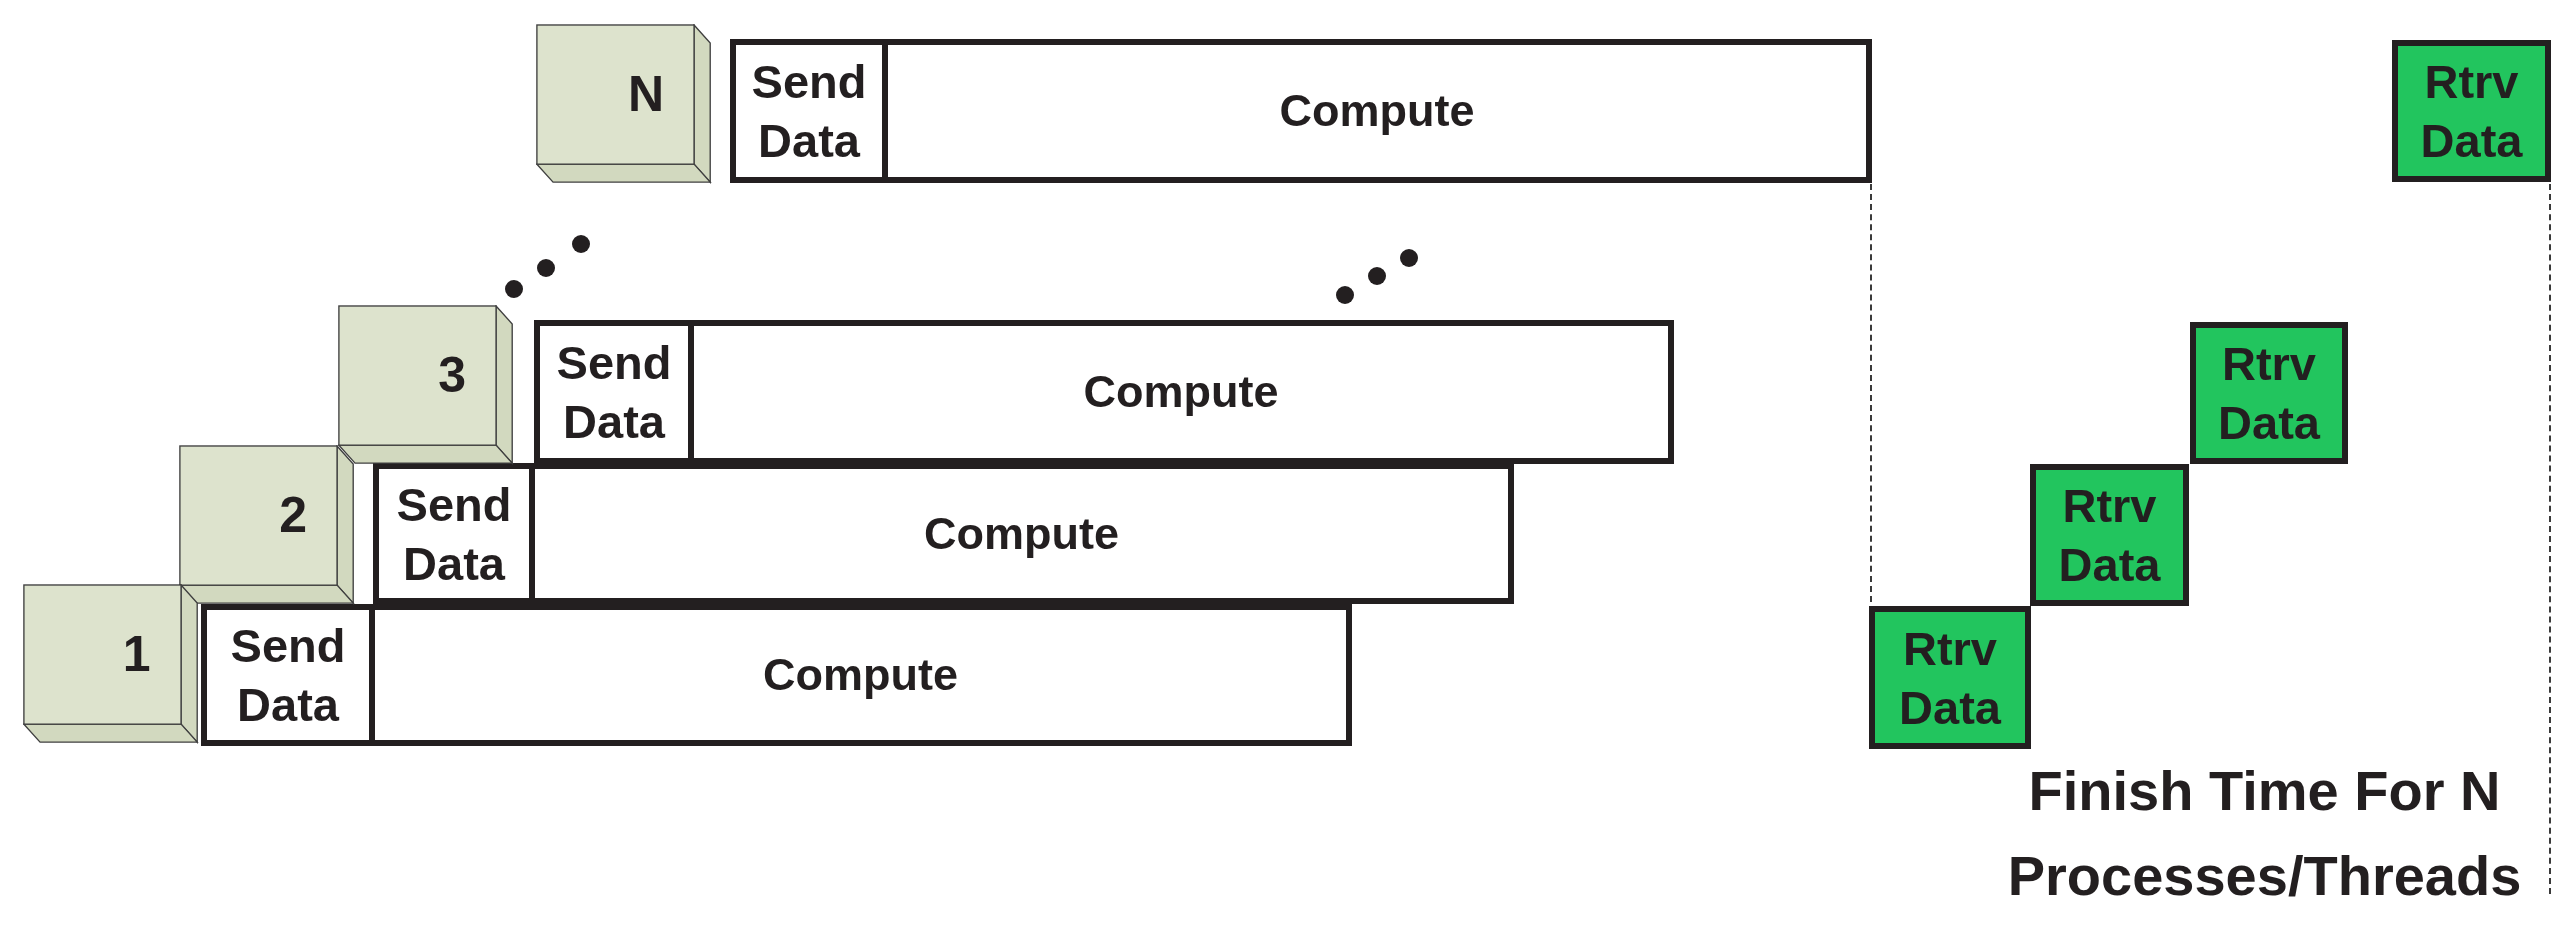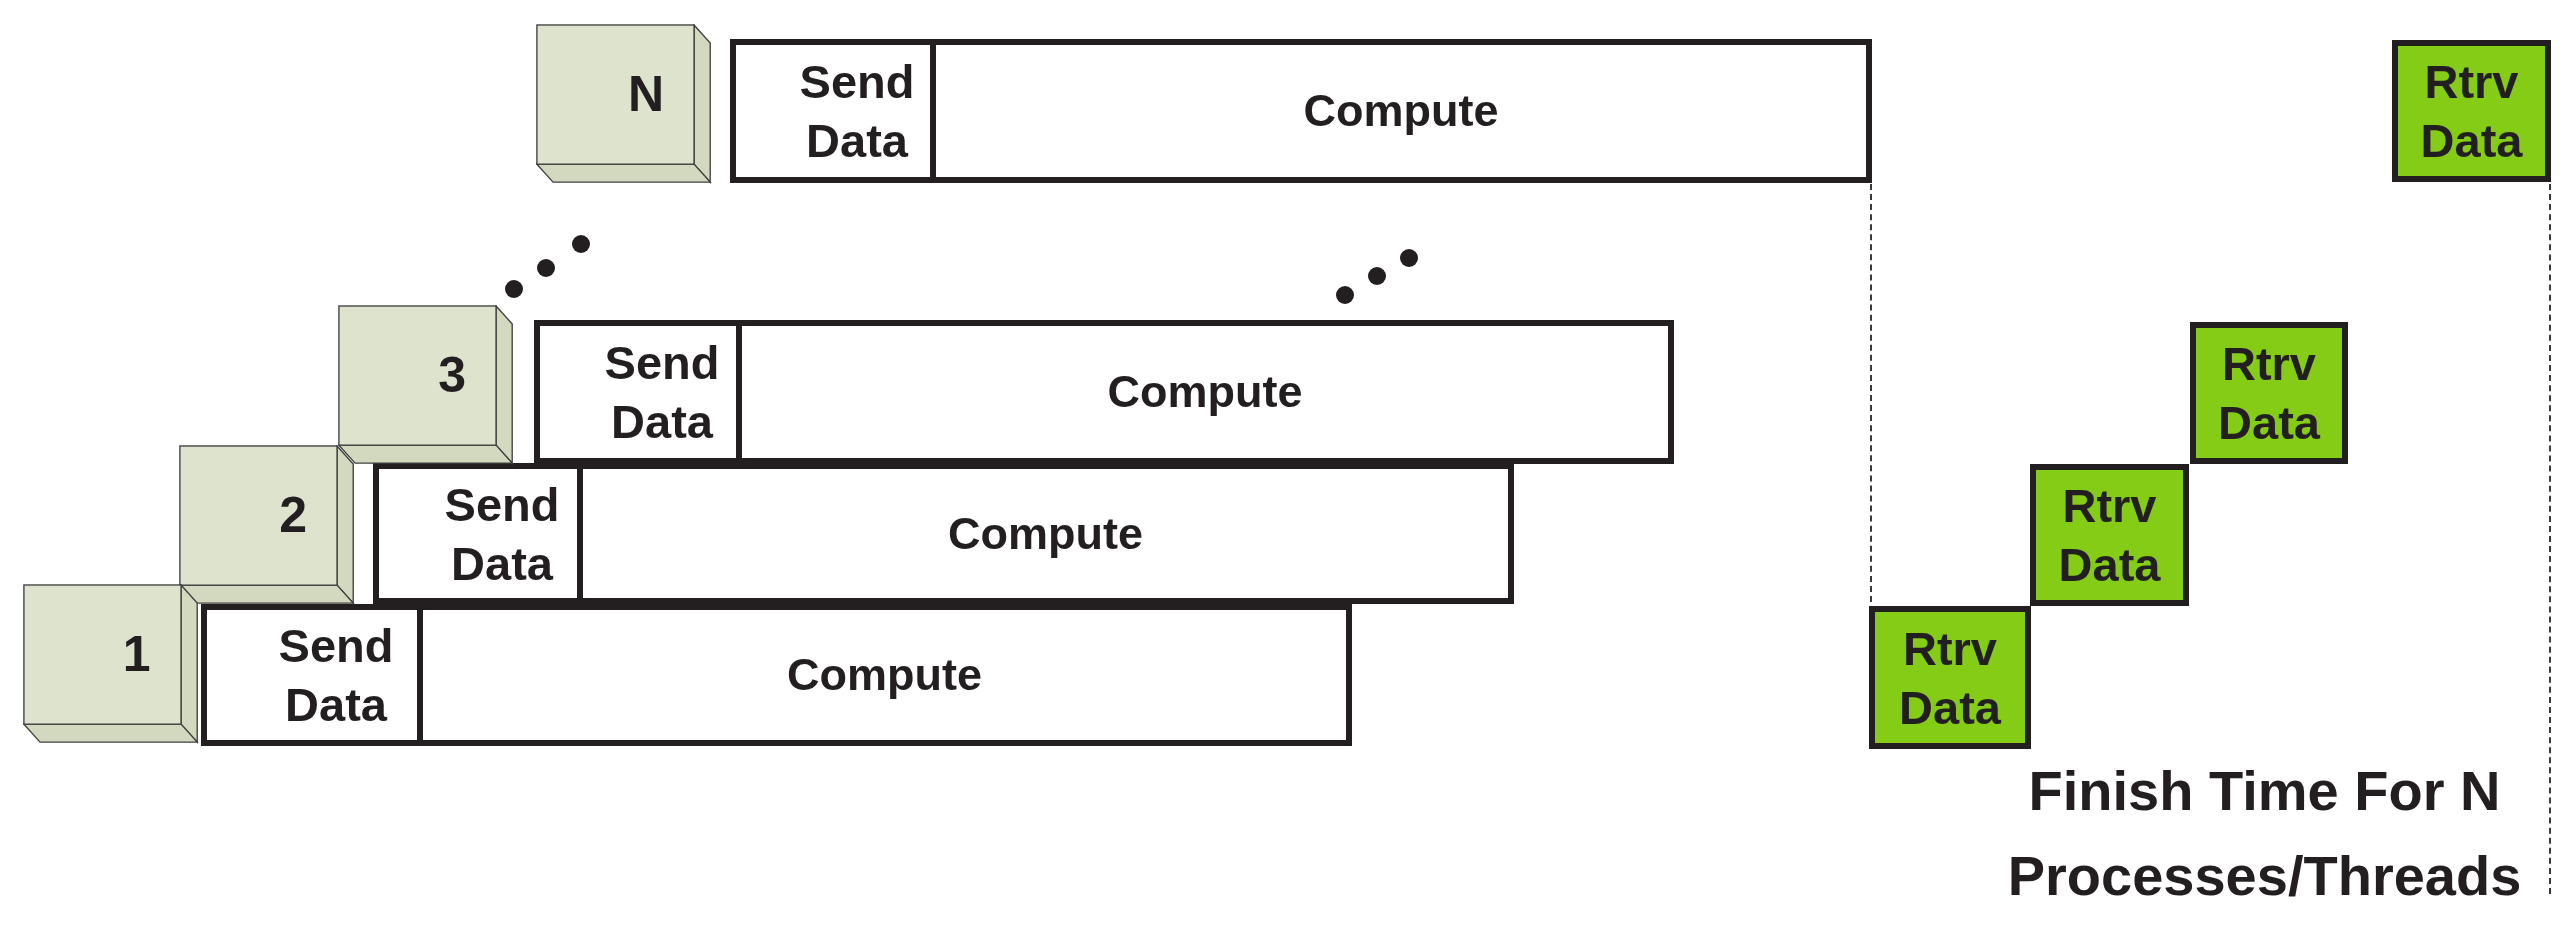--- a/index.html
+++ b/index.html
@@ -12,39 +12,38 @@
     overflow:hidden;
   }
   
   .rowbox{
     position:absolute;
     display:flex;
     background:#ffffff;
     border:6.3px solid var(--ink,#231f20);
     box-sizing:border-box;
     z-index:1;
-    padding-left:48px;
   }
   .cell-send{
     display:flex;align-items:center;justify-content:center;
     border-right:6.3px solid var(--ink,#231f20);
     box-sizing:border-box;
     text-align:center;
     font-weight:bold;font-size:47px;line-height:59px;
     flex:0 0 auto;
   }
   .cell-compute{
     flex:1 1 auto;
     display:flex;align-items:center;justify-content:center;
     font-weight:bold;font-size:45px;
   }
   
   .rtrvbox{
     position:absolute;
-    background:#84cc16;
+    background:#22c55e;
     border:6.3px solid var(--ink,#231f20);
     box-sizing:border-box;
     display:flex;align-items:center;justify-content:center;
     text-align:center;
     font-weight:bold;font-size:47px;line-height:59px;
     z-index:1;
   }
   
   .cube{position:absolute;width:176px;height:160px;z-index:2;}
   .cube svg{position:absolute;left:0;top:0;}

